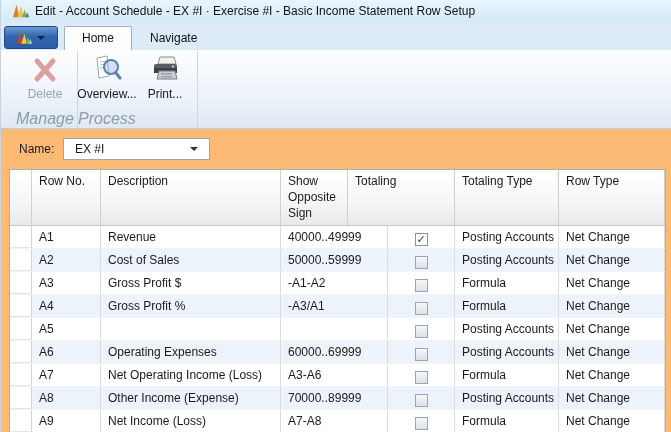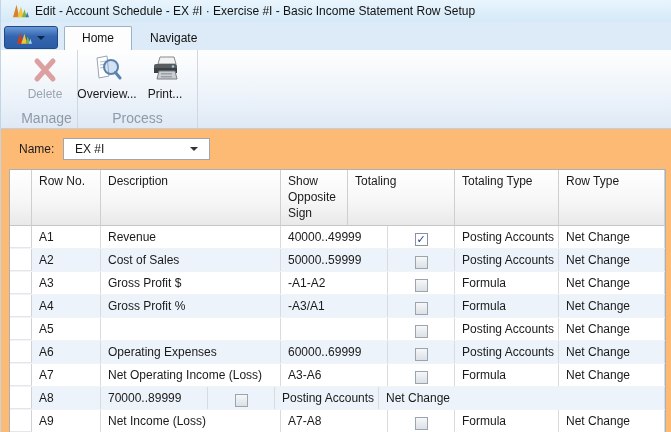--- a/index.html
+++ b/index.html
@@ -25,21 +25,21 @@
   .tab { padding:4px 17px 5px 17px; color:#111; cursor:pointer; border:1px solid transparent; }
   .tab.active { background:#fdfdfd; border:1px solid #9ab2ca; border-bottom:none; border-radius:2px 2px 0 0; }
 
   .ribbon-body { height:78px; background:linear-gradient(#fefefe,#eef4fa 55%,#dfe9f5); display:flex;padding-left:15px; }
   .ribbon-group { display:flex; flex-direction:column; border-right:1px solid #ccd8e4; }
   .group-buttons { flex:1; display:flex; align-items:flex-start; padding-top:3px; }
   .big-button { width:58px; display:flex; flex-direction:column; align-items:center; gap:2px; padding-top:2px; cursor:pointer; }
   .big-button .btn-label { white-space:nowrap; }
   .big-button.disabled { cursor:default; }
   .big-button.disabled .btn-label { color:#9aa4b0; }
-  .group-label { height:17px; text-align:center; color:#8d9aa8; font-size:14px; line-height:15px; }
+  .group-label { height:17px; color:#8d9aa8; font-size:16px; line-height:15px;font-style:italic; }
   .grp-manage { width:62px; }
   .grp-process { width:120px; }
 
   
   .content { flex:1; background:#fdba74; display:flex; flex-direction:column; }
   .name-row { height:40px; display:flex; align-items:center; padding-left:18px; }
   .name-label { width:42px; }
   .combobox { margin-left:2px; width:147px; height:22px; border:1px solid #a0a6ad; background:#fff;
               display:flex; align-items:center; justify-content:space-between; padding:0 11px; cursor:pointer; }
   .combobox .cb-arrow { width:0; height:0; border-left:4px solid transparent; border-right:4px solid transparent;
@@ -252,20 +252,21 @@
     <div class="g-cell col-tot">A3-A6</div>
     <div class="g-cell col-sign">
       <span class="checkbox unchecked"></span>
     </div>
     <div class="g-cell col-tt">Formula</div>
     <div class="g-cell col-rt">Net Change</div>
   </div>
           <div class="g-row alt">
     <div class="g-cell col-sel"></div>
     <div class="g-cell col-rowno">A8</div>
+    <div class="g-cell col-desc">Other Income (Expense)</div>
     <div class="g-cell col-tot">70000..89999</div>
     <div class="g-cell col-sign">
       <span class="checkbox unchecked"></span>
     </div>
     <div class="g-cell col-tt">Posting Accounts</div>
     <div class="g-cell col-rt">Net Change</div>
   </div>
           <div class="g-row">
     <div class="g-cell col-sel"></div>
     <div class="g-cell col-rowno">A9</div>

